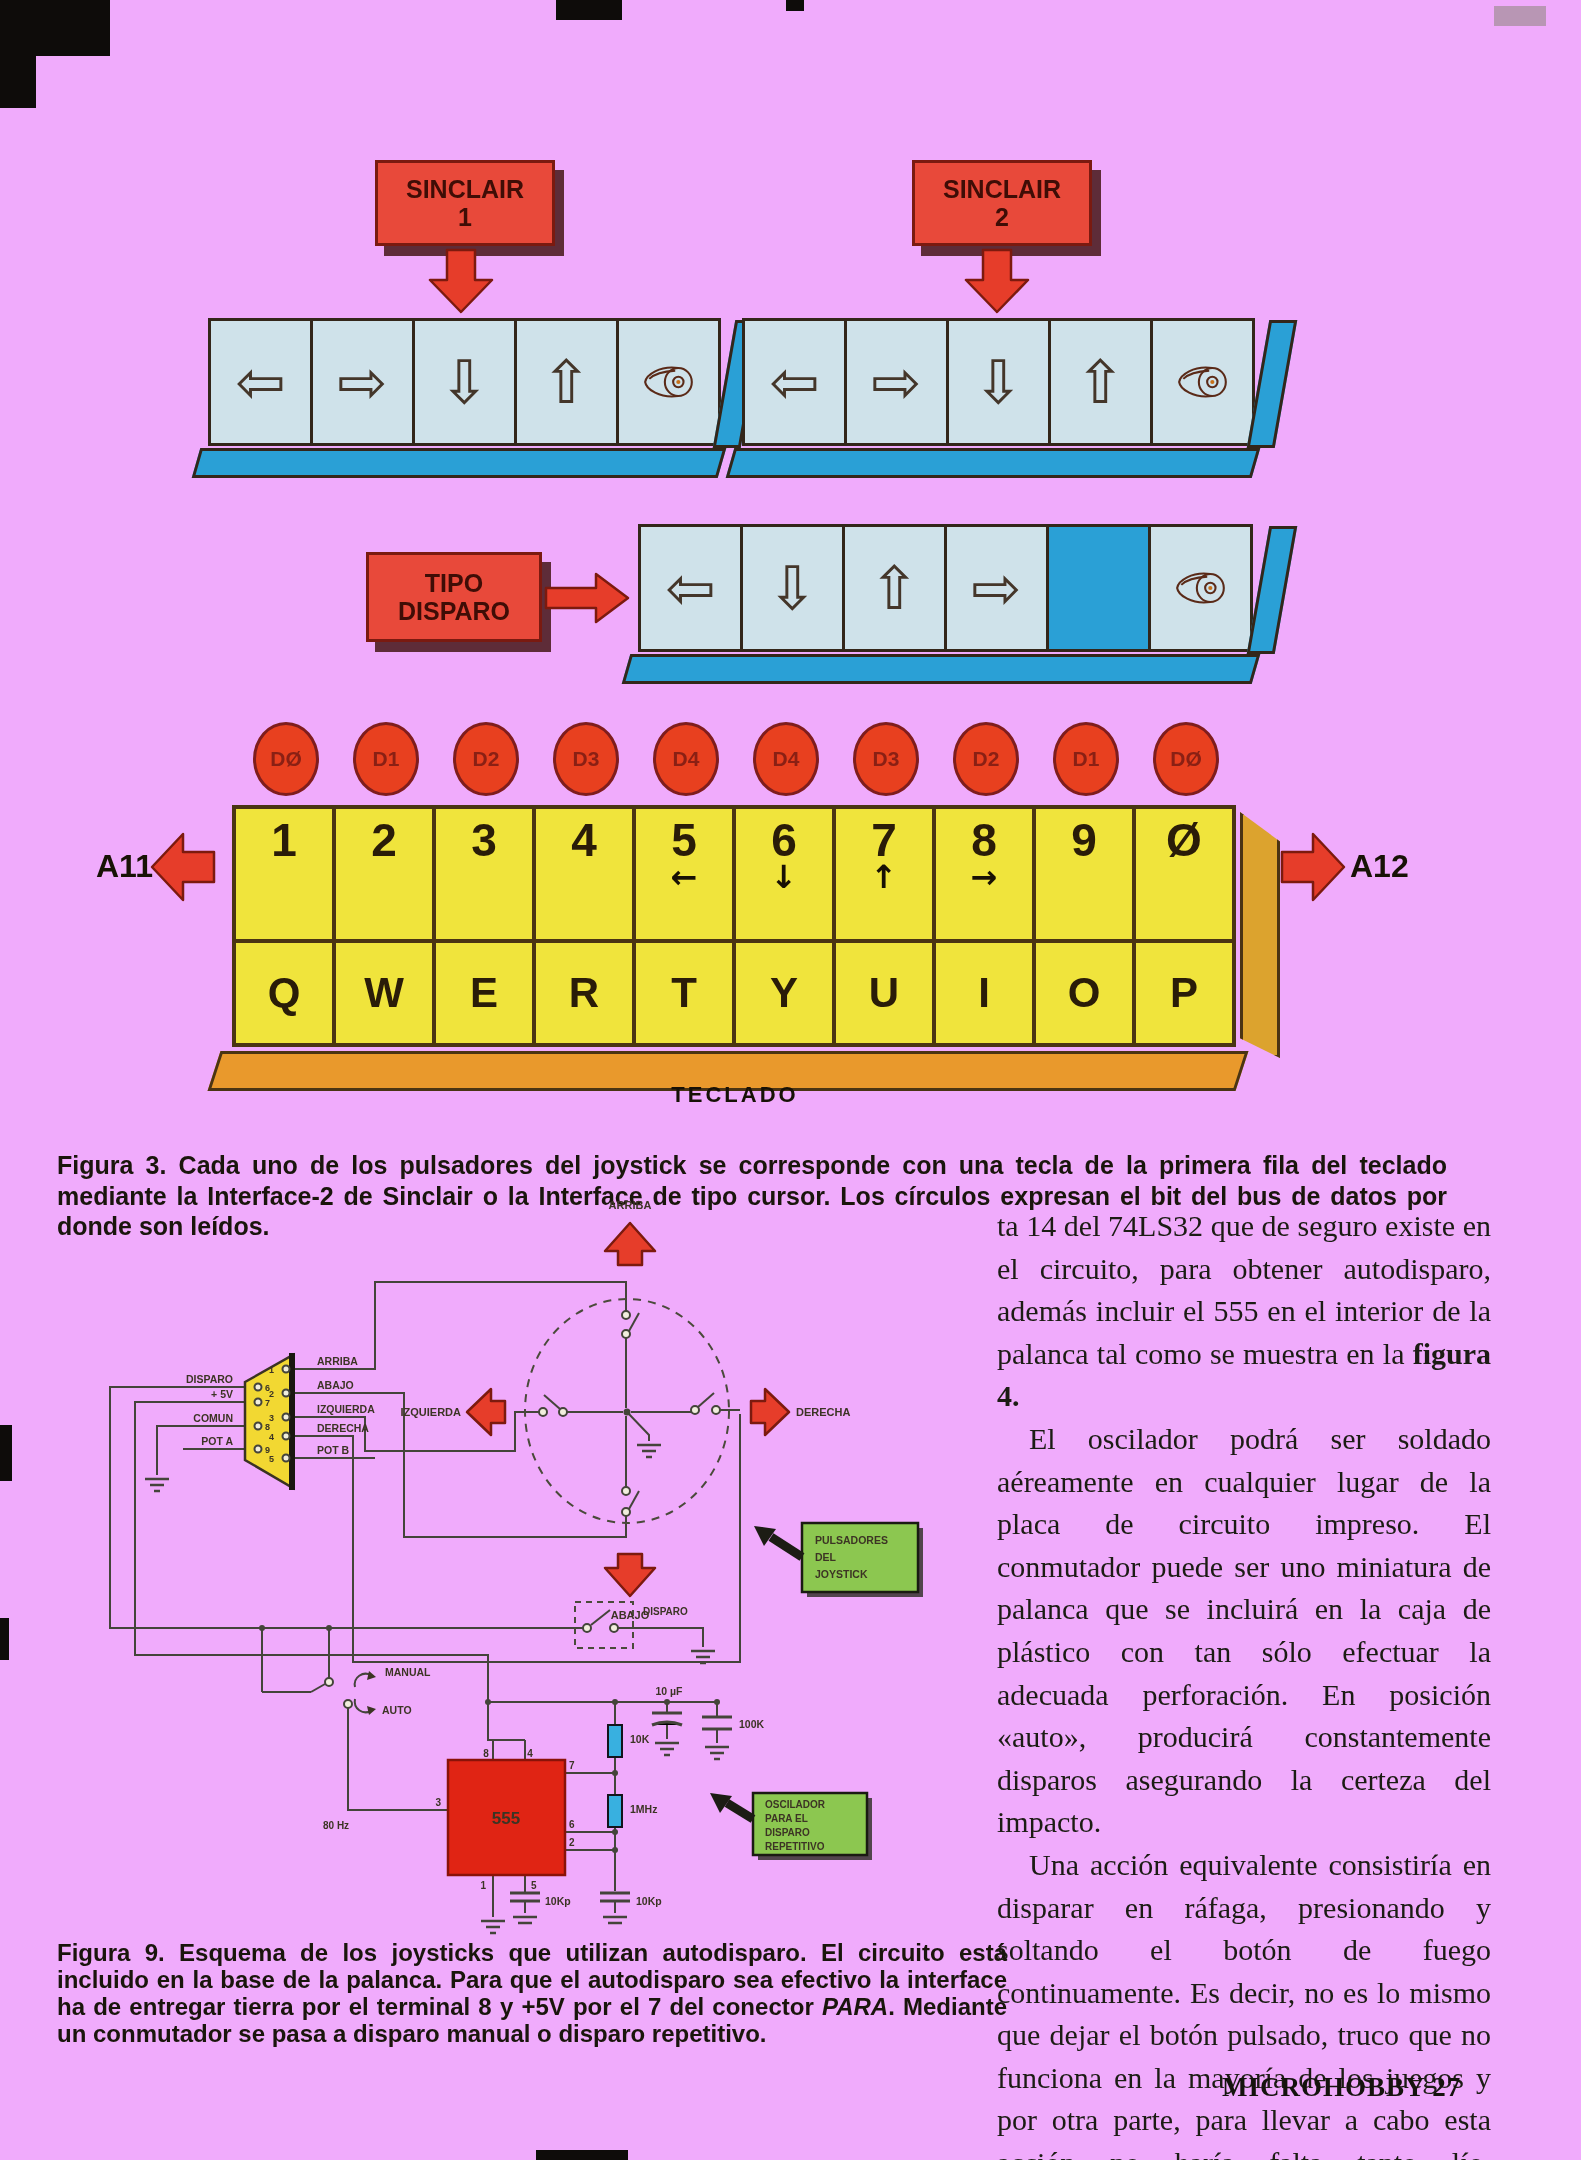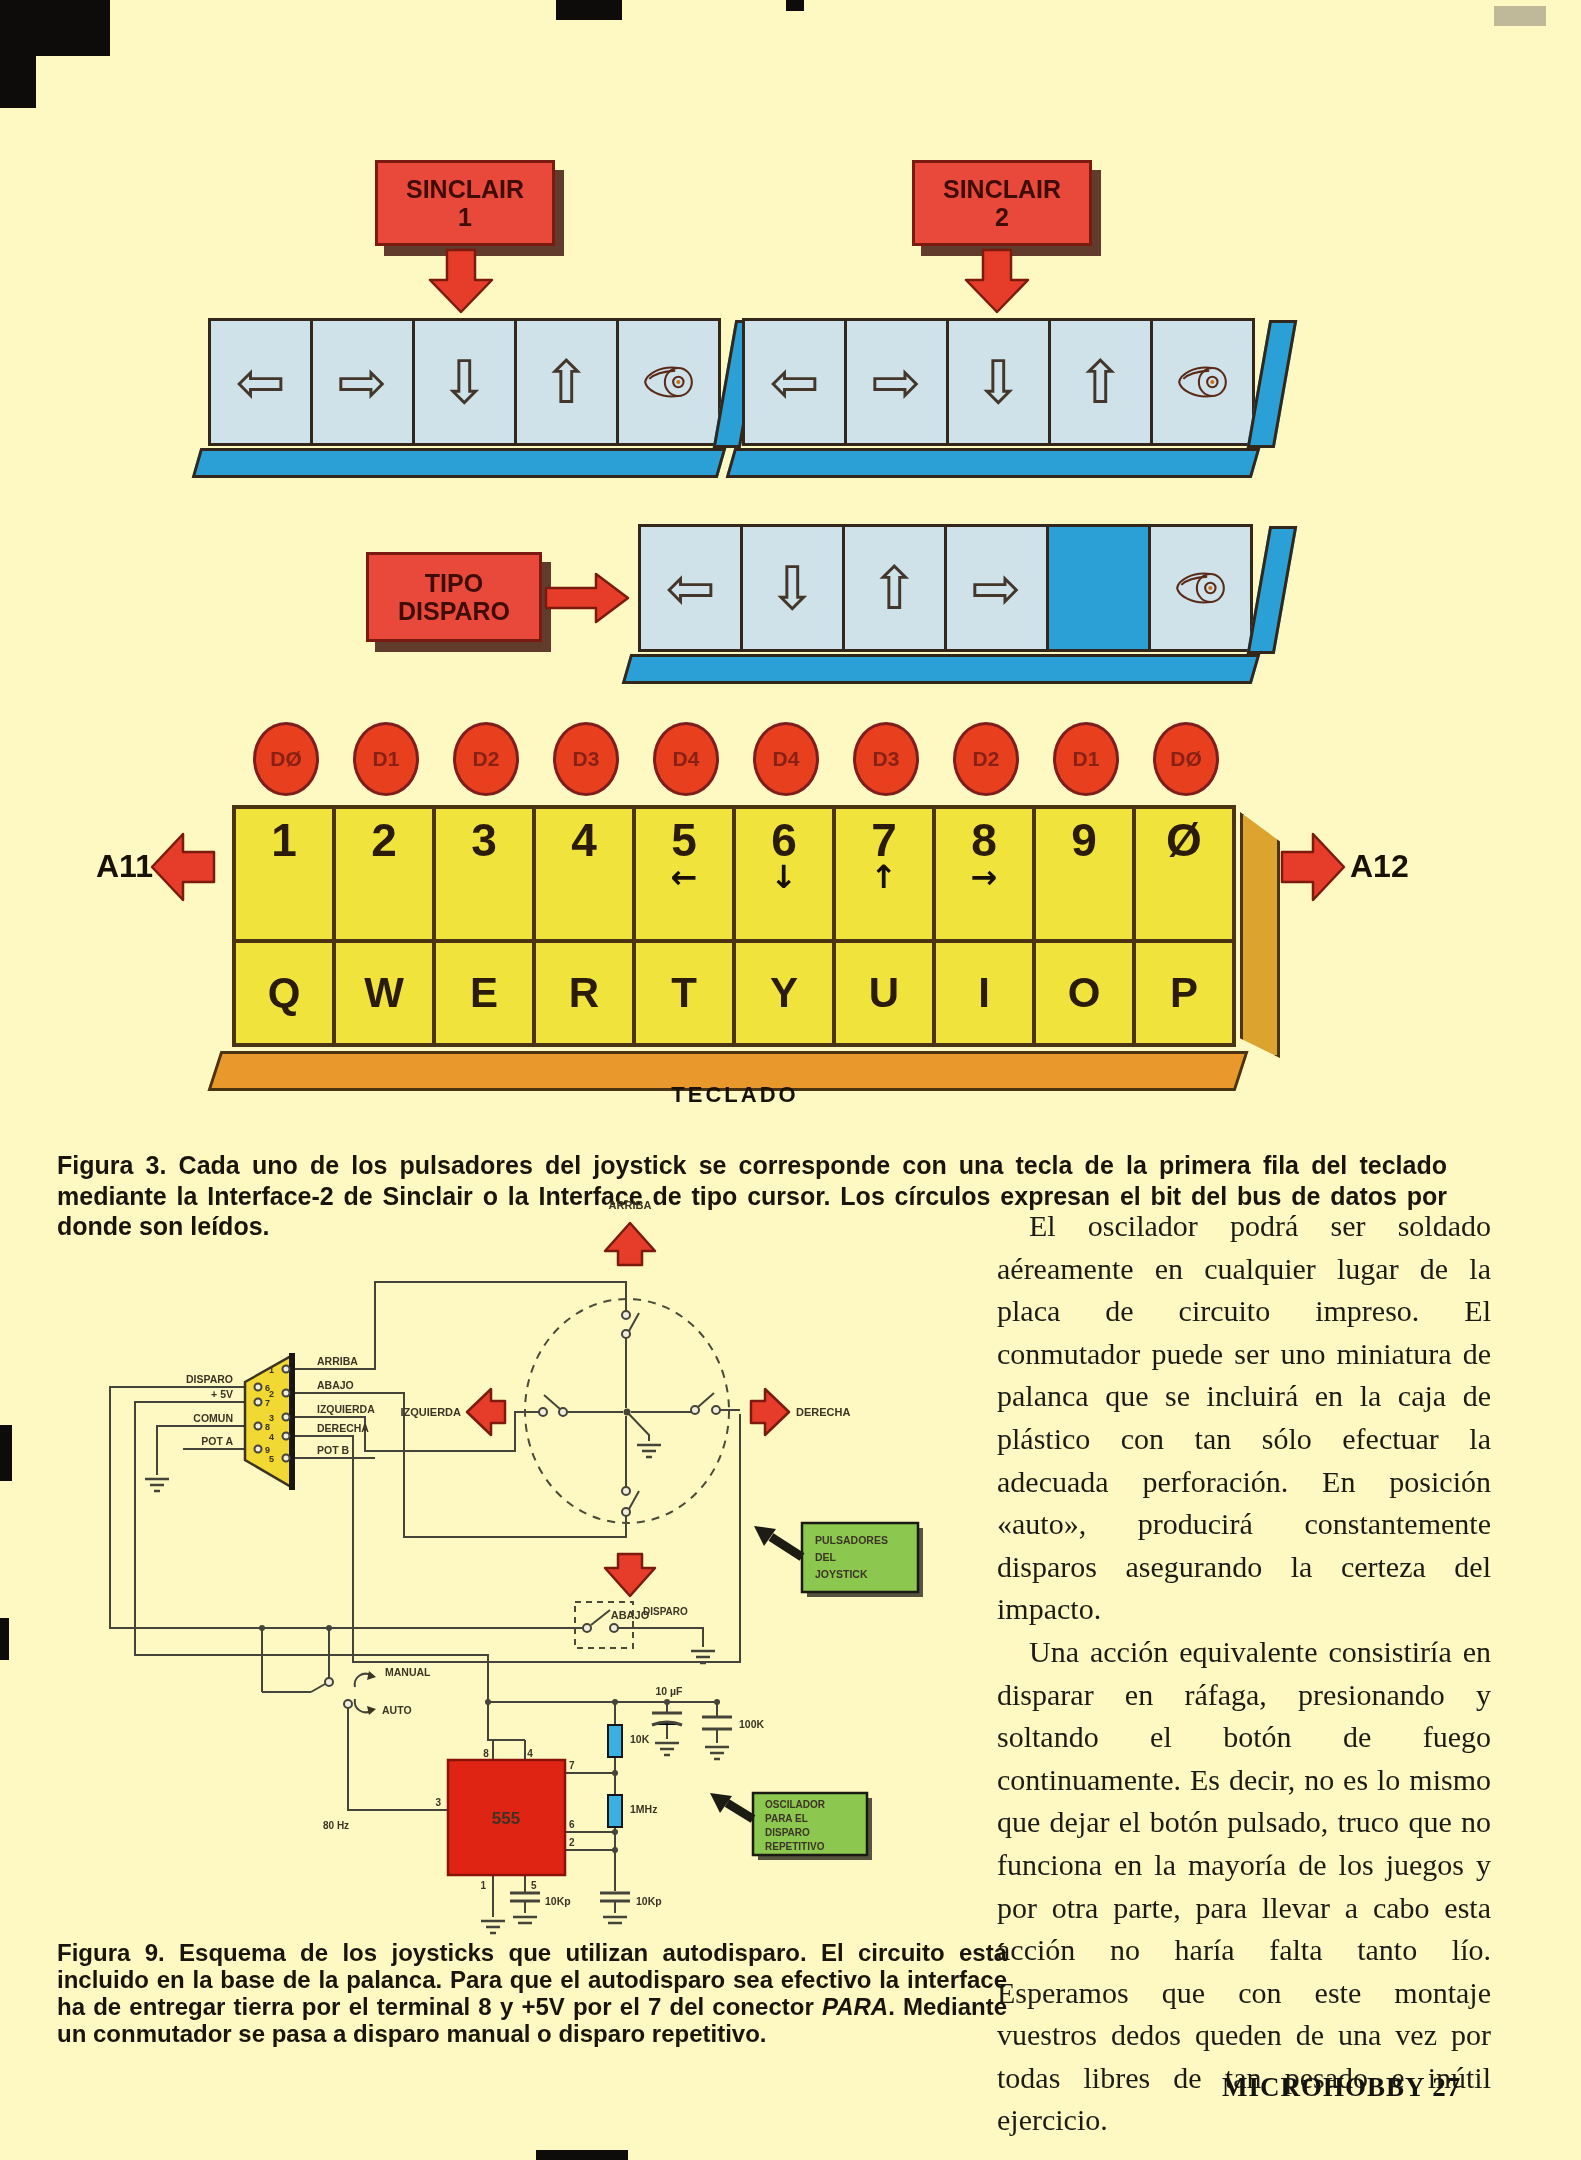--- a/index.html
+++ b/index.html
@@ -1,16 +1,16 @@
 <!DOCTYPE html>
 <html><head>
 <meta charset="utf-8">
 <style>
   html,body{margin:0;padding:0;background:#888;}
-  #page{position:relative;width:1581px;height:2160px;background:#fef9c3;overflow:hidden;
+  #page{position:relative;width:1581px;height:2160px;background:#f0abfc;overflow:hidden;
         font-family:"Liberation Sans",sans-serif;}
   .abs{position:absolute;}
   .mark{position:absolute;background:#0e0c0a;}
   
   .redbox{position:absolute;background:#e8493a;border:3px solid #7a1a10;
           box-shadow:9px 10px 0 rgba(58,12,6,.8);color:#3f0d06;font-weight:bold;
           text-align:center;display:flex;flex-direction:column;justify-content:center;
           line-height:1.12;}
   
   .jrow{position:absolute;display:flex;border:3px solid #33261a;background:#cfe2ea;}
@@ -465,20 +465,21 @@
       <text class="lbs" x="490" y="710">10Kp</text>
     </g>
     <g>
       <path class="plate" d="M545,698 H575"></path>
         <path class="plate" d="M545,706 H575"></path>
       <text class="lbs" x="581" y="710">10Kp</text>
     </g>
   </svg>
 
   <div class="article">
+    <p><span>ta 14 del 74LS32 que de seguro existe en el circuito, para obtener autodisparo, además incluir el 555 en el interior de la palanca tal como se muestra en la </span><span class="bold">figura 4.</span></p>
     <p class="ind">El oscilador podrá ser soldado aéreamente en cualquier lugar de la placa de circuito impreso. El conmutador puede ser uno miniatura de palanca que se incluirá en la caja de plástico con tan sólo efectuar la adecuada perforación. En posición «auto», producirá constantemente disparos asegurando la certeza del impacto.</p>
     <p class="ind">Una acción equivalente consistiría en disparar en ráfaga, presionando y soltando el botón de fuego continuamente. Es decir, no es lo mismo que dejar el botón pulsado, truco que no funciona en la mayoría de los juegos y por otra parte, para llevar a cabo esta acción no haría falta tanto lío. Esperamos que con este montaje vuestros dedos queden de una vez por todas libres de tan pesado e inútil ejercicio.</p>
   </div>
 
   <div class="cap4">
     <span>Figura 9. Esquema de los joysticks que utilizan autodisparo. El circuito está incluido en la base de la palanca. Para que el autodisparo sea efectivo la interface ha de entregar tierra por el terminal 8 y +5V por el 7 del conector </span><span class="canon">PARA</span><span>. Mediante un conmutador se pasa a disparo manual o disparo repetitivo.</span>
   </div>
 
   <div class="brand">MICROHOBBY 27</div>
 </div>

